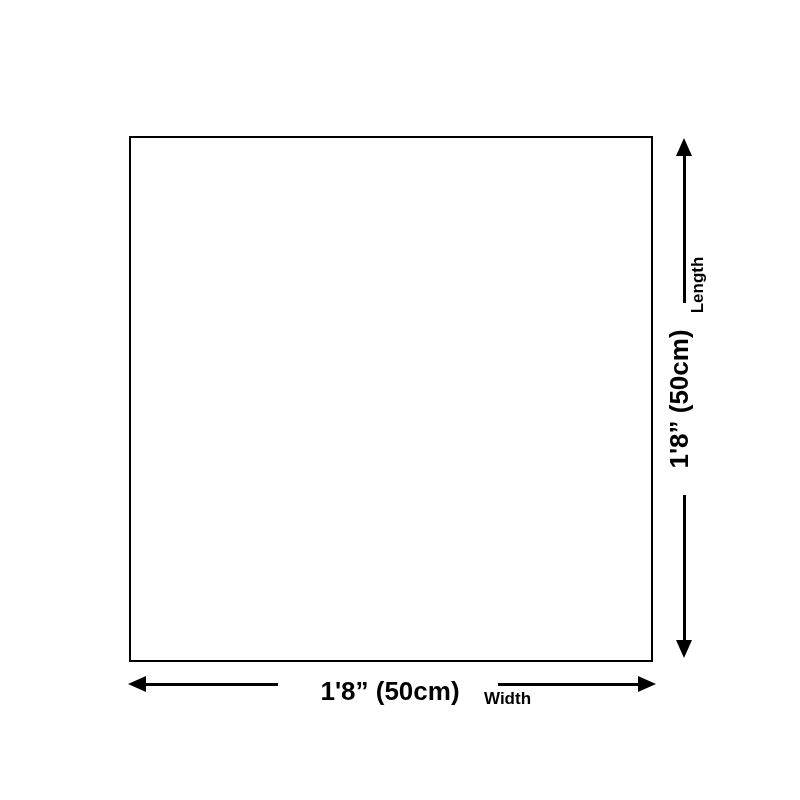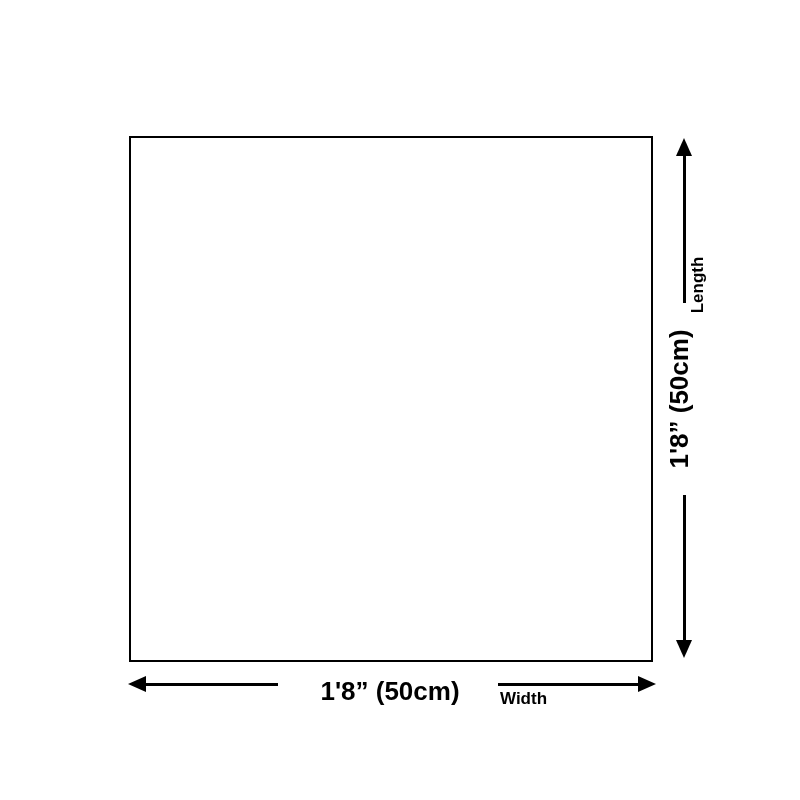--- a/index.html
+++ b/index.html
@@ -97,21 +97,21 @@
   
   .axis-label {
     position: absolute;
     font-size: 17px;
     font-weight: 700;
     line-height: 18px;
     white-space: nowrap;
     color: #000000;
   }
   .axis-label.width-label {
-    left: 500px;
+    left: 484px;
     top: 690px;
   }
   .axis-label.length-label {
     left: 668px;
     top: 276px;
     width: 60px;
     height: 18px;
     text-align: center;
     transform: rotate(-90deg);
   }

